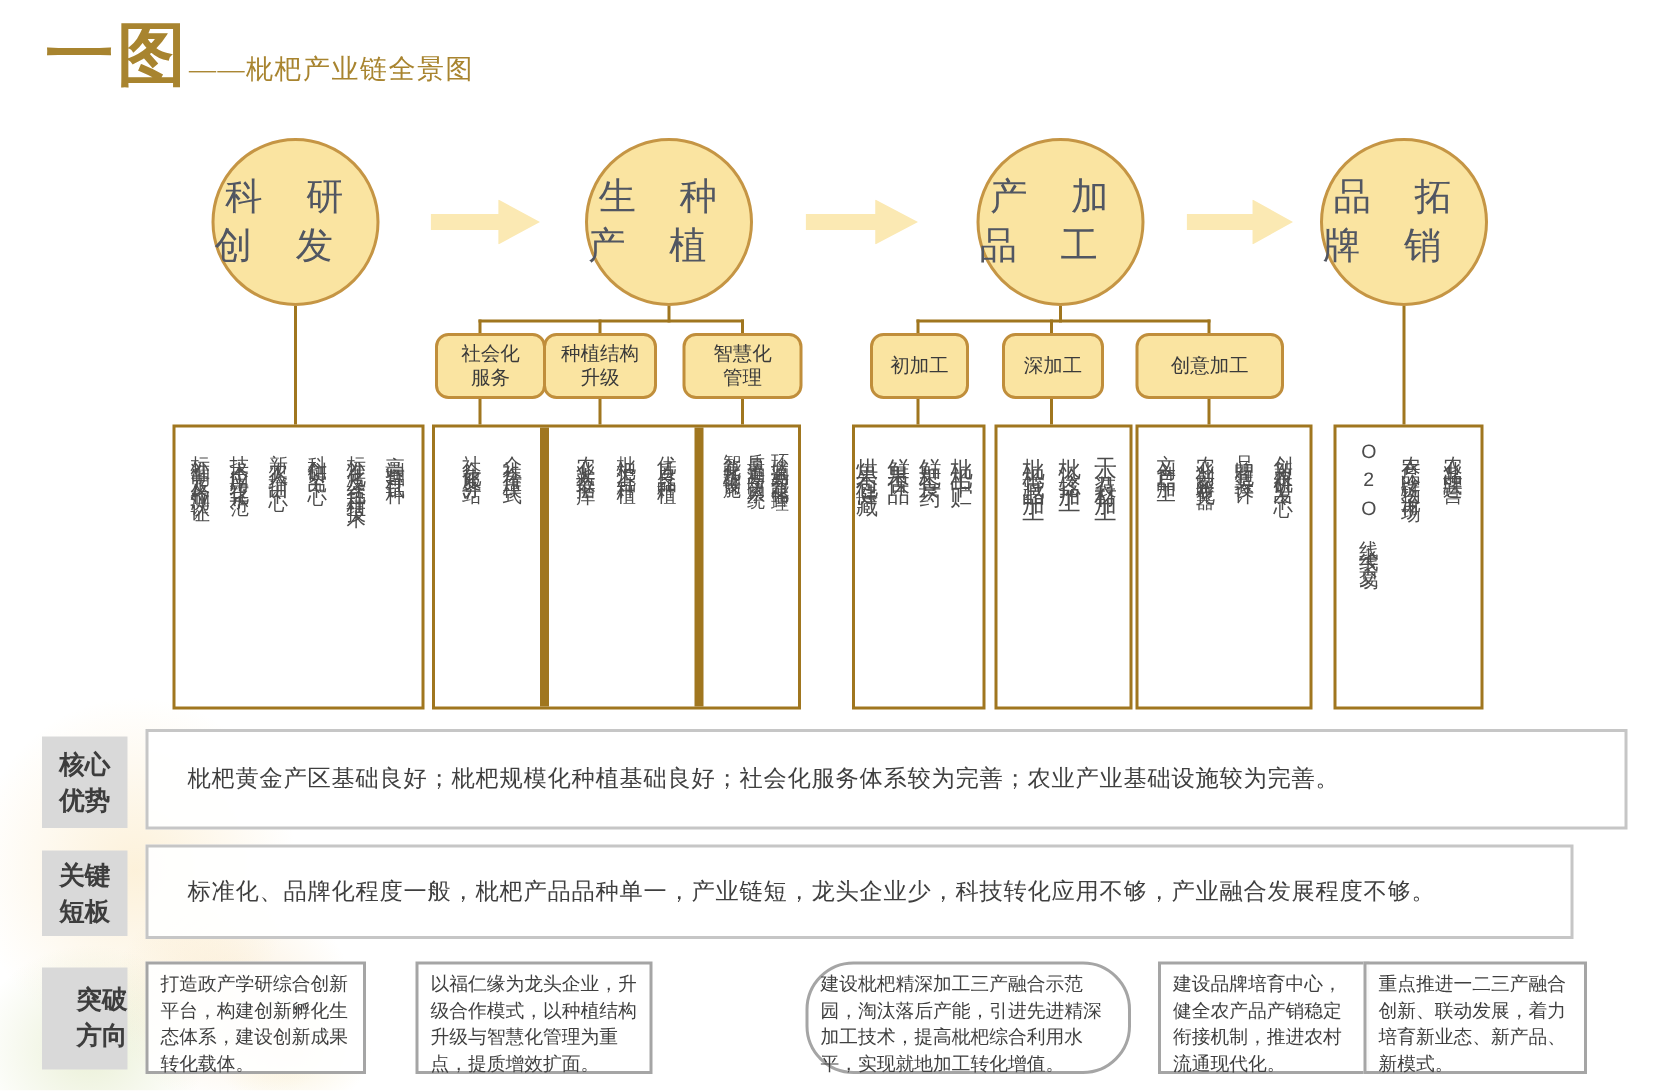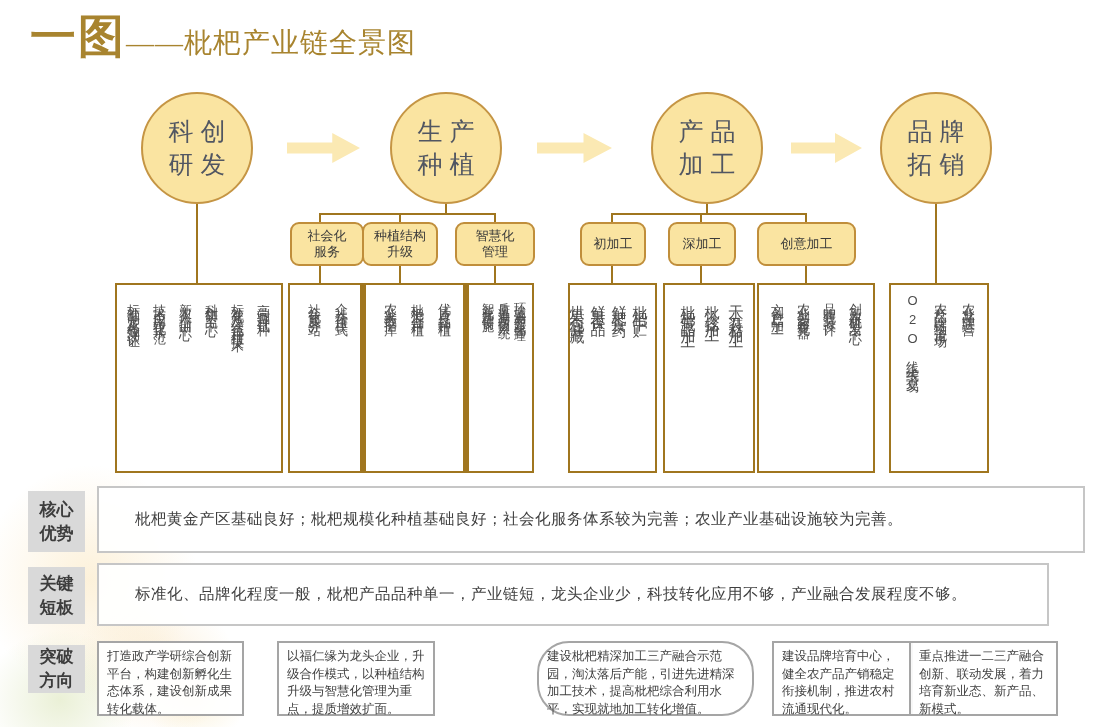--- a/index.html
+++ b/index.html
@@ -11,26 +11,26 @@
   .blob1{left:-60px;top:420px;width:300px;height:320px;background:radial-gradient(closest-side,rgba(246,205,122,.28),rgba(246,205,122,0) 72%);}
   .blob2{left:40px;top:560px;width:230px;height:210px;background:radial-gradient(closest-side,rgba(238,186,95,.22),rgba(238,186,95,0) 70%);}
   .blob3{left:-50px;top:600px;width:220px;height:200px;background:radial-gradient(closest-side,rgba(186,205,121,.30),rgba(186,205,121,0) 70%);}
   .blob4{left:120px;top:640px;width:150px;height:120px;background:radial-gradient(closest-side,rgba(240,214,140,.30),rgba(240,214,140,0) 70%);}
 
   .layer{position:absolute;left:0;top:0;width:100%;height:100%;z-index:1;}
 
   
   .title{position:absolute;left:30px;top:6px;display:flex;align-items:baseline;color:#a8842f;font-family:"Liberation Serif",serif;}
   .title-big{font-size:46px;font-weight:bold;letter-spacing:2px;}
-  .title-small{font-size:28px;letter-spacing:1px;text-align:center;}
+  .title-small{font-size:18px;letter-spacing:1px;text-align:center;}
 
   
   .circle{position:absolute;top:92px;width:112px;height:112px;border-radius:50%;
     background:#fae4a1;border:2px solid #c59544;box-sizing:border-box;
-    display:flex;flex-direction:column;align-items:center;justify-content:center;
+    display:flex;flex-direction:row;align-items:center;justify-content:center;
     color:#51566 2;color:#515662;font-size:25px;line-height:33px;letter-spacing:7px;text-indent:7px;}
   .c1{left:141px;} .c2{left:390px;} .c3{left:651px;} .c4{left:880px;}
 
   
   .arrow{position:absolute;top:133px;height:30px;background:#fbe9b3;
     clip-path:polygon(0 32%,62% 32%,62% 0,100% 50%,62% 100%,62% 68%,0 68%);}
   .a1{left:287px;width:73px;} .a2{left:537px;width:75px;} .a3{left:791px;width:71px;}
 
   
   .lv,.lh{position:absolute;background:#a0761f;}
@@ -64,24 +64,24 @@
   .vt-smart{font-size:12px;letter-spacing:3px;height:140px;} .vt-smart div{line-height:15px;margin:0 1px;}
   .vt-primary{font-size:15px;letter-spacing:6px;} .vt-primary div{line-height:20px;margin:0 1px;}
   .vt-deep{font-size:15px;letter-spacing:6px;} .vt-deep div{line-height:22px;}
   .vt-creative{font-size:13px;letter-spacing:4px;} .vt-creative div{line-height:24px;}
   .vt-brand{font-size:13px;letter-spacing:4px;} .vt-brand div{line-height:26px;}
 
   
   .rowlabel{position:absolute;left:28px;width:57px;box-sizing:border-box;background:#d9d9d9;
     display:flex;flex-direction:column;align-items:center;justify-content:center;
     font-size:17px;font-weight:600;line-height:24px;color:#3d3d3d;}
-  .rl1{top:491px;height:61px;} .rl2{top:567px;height:57px;} .rl3{top:645px;height:48px;}
+  .rl1{top:491px;height:61px;} .rl2{top:567px;height:57px;} .rl3{top:645px;height:68px;align-items:flex-end;}
 
   .rowbox{position:absolute;box-sizing:border-box;background:rgba(255,255,255,.92);border:2px solid #c6c6c6;
-    display:flex;align-items:center;padding:0 36px;font-size:15.5px;color:#3f3f3f;letter-spacing:.5px;}
+    display:flex;align-items:center;padding:0 26px;font-size:15.5px;color:#3f3f3f;letter-spacing:.5px;}
   .rb1{left:97px;top:486px;width:988px;height:67px;}
   .rb2{left:97px;top:563px;width:952px;height:63px;}
 
   .dirbox{position:absolute;top:641px;height:75px;box-sizing:border-box;background:rgba(255,255,255,.92);
     border:2px solid #a5a5a5;padding:5px 8px;font-size:12.5px;line-height:17.5px;color:#3f3f3f;}
   .d1{left:97px;width:147px;}
   .d2{left:277px;width:158px;}
   .d3{left:537px;width:217px;border-radius:32px;}
   .d4{left:772px;width:141px;}
   .d5{left:909px;width:149px;}

